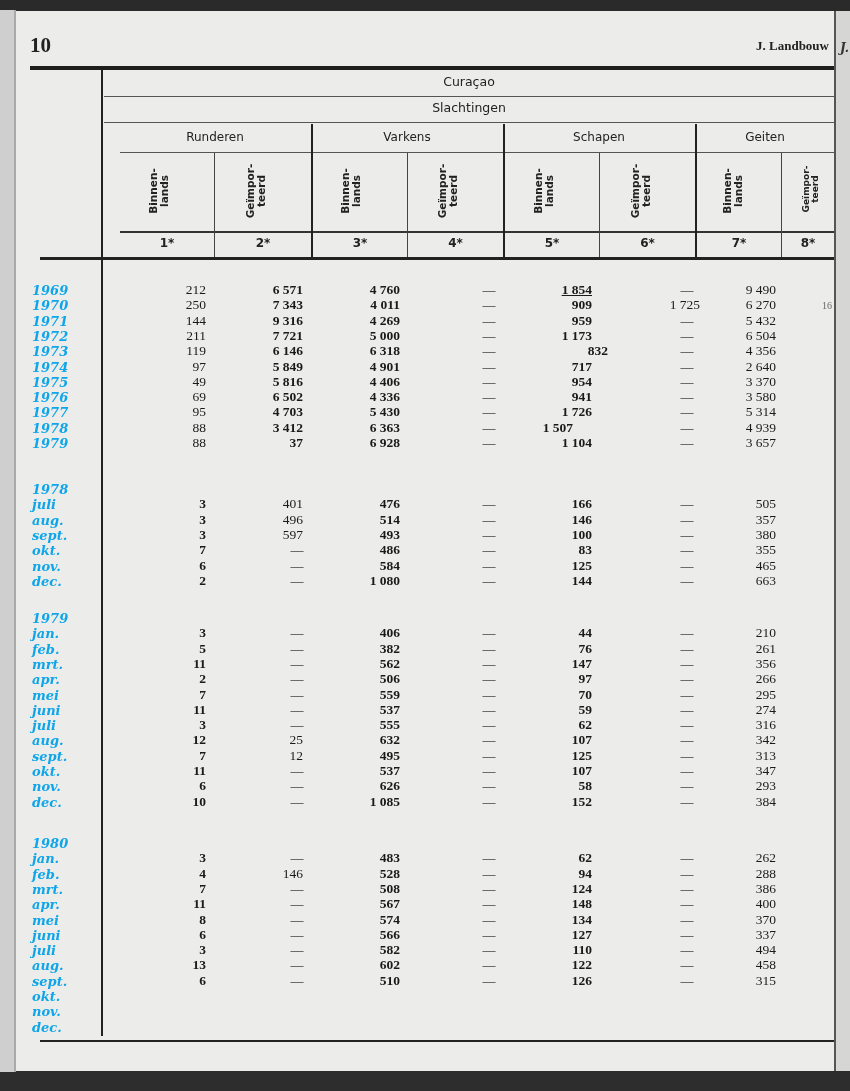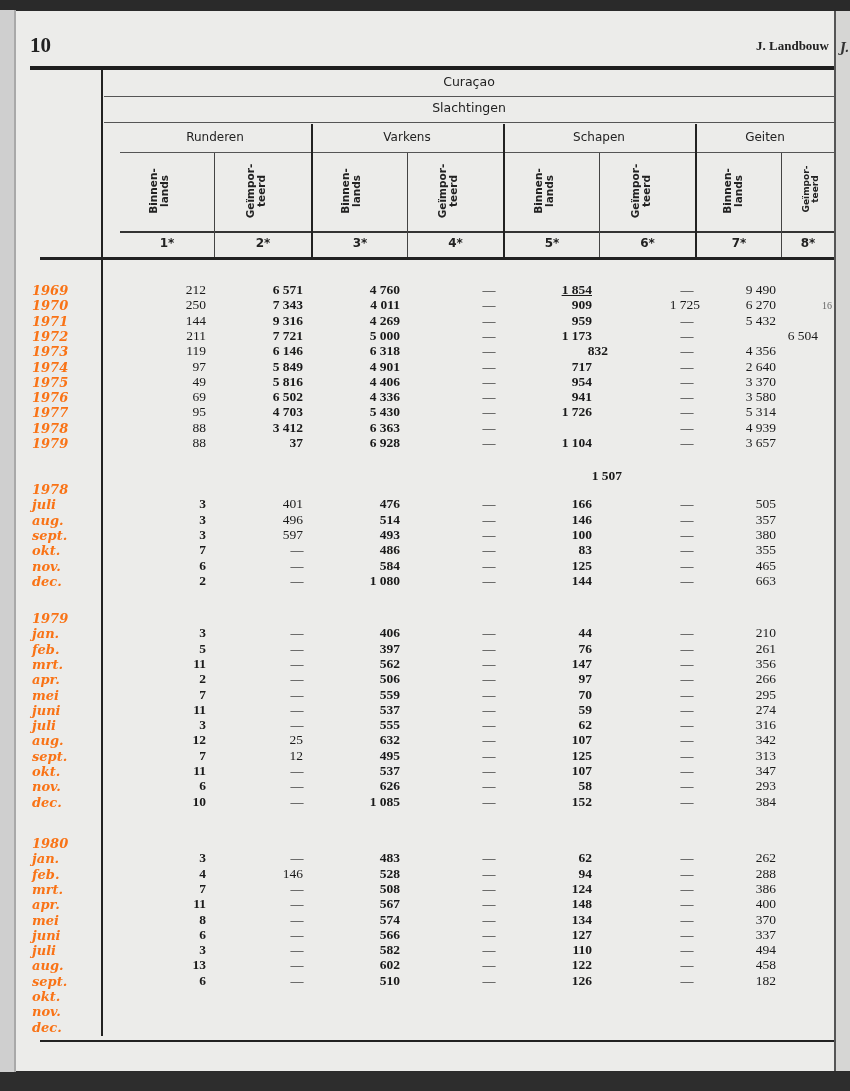--- a/index.html
+++ b/index.html
@@ -31,21 +31,21 @@
   .hdr-thick { position: absolute; background: #222; height: 3px; }
   .vsep { position: absolute; background: #444; width: 1px; }
   .vsep-b { position: absolute; background: #222; width: 2px; }
   .hdr-text { position: absolute; font-family: "DejaVu Sans", sans-serif; font-size: 12px; color: #222; text-align: center; }
   .rot {
     position: absolute; font-family: "DejaVu Sans", sans-serif; font-weight: bold; font-size: 10.5px;
     line-height: 11px; color: #222; transform: rotate(-90deg); transform-origin: center center;
     text-align: center; white-space: pre;
   }
   .colnum { position: absolute; font-family: "DejaVu Sans", sans-serif; font-weight: bold; font-size: 12px; color: #222; text-align: center; }
-  .label { position: absolute; left: 32px; font: italic bold 13px "DejaVu Serif", serif; color: #f97316; line-height: 15px; }
+  .label { position: absolute; left: 32px; font: italic bold 13px "DejaVu Serif", serif; color: #0ea5e9; line-height: 15px; }
   .cell { position: absolute; font-size: 13.5px; line-height: 15px; color: #1a1a1a; text-align: right; font-family: "Liberation Serif", serif; }
   .cell.b { font-weight: bold; }
   .dash { position: absolute; font-size: 13px; line-height: 15px; text-align: center; font-family: "Liberation Serif", serif; }
 </style>
 </head>
 <body>
 
 <div class="topbar"></div>
 <div class="leftedge"></div>
 
@@ -142,21 +142,21 @@
       <div class="cell" style="top: 312.6px; left: 706px; width: 70px;">5 432</div>
     </div>
     <div>
       <div class="label" style="top: 328.9px;">1972</div>
       <div class="cell" style="top: 327.9px; left: 136px; width: 70px;">211</div>
       <div class="cell b" style="top: 327.9px; left: 233px; width: 70px;">7 721</div>
       <div class="cell b" style="top: 327.9px; left: 330px; width: 70px;">5 000</div>
       <div class="dash" style="top: 327.9px; left: 474px; width: 30px;">—</div>
       <div class="cell b" style="top: 327.9px; left: 522px; width: 70px;">1 173</div>
       <div class="dash" style="top: 327.9px; left: 672px; width: 30px;">—</div>
-      <div class="cell" style="top: 327.9px; left: 748px; width: 70px;">6 504</div>
+      <div class="cell" style="top: 327.9px; left: 706px; width: 70px;">6 504</div>
     </div>
     <div>
       <div class="label" style="top: 344.2px;">1973</div>
       <div class="cell" style="top: 343.2px; left: 136px; width: 70px;">119</div>
       <div class="cell b" style="top: 343.2px; left: 233px; width: 70px;">6 146</div>
       <div class="cell b" style="top: 343.2px; left: 330px; width: 70px;">6 318</div>
       <div class="dash" style="top: 343.2px; left: 474px; width: 30px;">—</div>
       <div class="cell b" style="top: 343.2px; left: 538px; width: 70px;">832</div>
       <div class="dash" style="top: 343.2px; left: 672px; width: 30px;">—</div>
       <div class="cell" style="top: 343.2px; left: 706px; width: 70px;">4 356</div>
@@ -200,21 +200,21 @@
       <div class="cell b" style="top: 404.4px; left: 522px; width: 70px;">1 726</div>
       <div class="dash" style="top: 404.4px; left: 672px; width: 30px;">—</div>
       <div class="cell" style="top: 404.4px; left: 706px; width: 70px;">5 314</div>
     </div>
     <div>
       <div class="label" style="top: 420.7px;">1978</div>
       <div class="cell" style="top: 419.7px; left: 136px; width: 70px;">88</div>
       <div class="cell b" style="top: 419.7px; left: 233px; width: 70px;">3 412</div>
       <div class="cell b" style="top: 419.7px; left: 330px; width: 70px;">6 363</div>
       <div class="dash" style="top: 419.7px; left: 474px; width: 30px;">—</div>
-      <div class="cell b" style="top: 419.7px; left: 552px; width: 70px; margin-top: 48px;">1 507</div>
+      <div class="cell b" style="top: 419.7px; left: 503px; width: 70px;">1 507</div>
       <div class="dash" style="top: 419.7px; left: 672px; width: 30px;">—</div>
       <div class="cell" style="top: 419.7px; left: 706px; width: 70px;">4 939</div>
     </div>
     <div>
       <div class="label" style="top: 436px;">1979</div>
       <div class="cell" style="top: 435px; left: 136px; width: 70px;">88</div>
       <div class="cell b" style="top: 435px; left: 233px; width: 70px;">37</div>
       <div class="cell b" style="top: 435px; left: 330px; width: 70px;">6 928</div>
       <div class="dash" style="top: 435px; left: 474px; width: 30px;">—</div>
       <div class="cell b" style="top: 435px; left: 522px; width: 70px;">1 104</div>
@@ -290,21 +290,21 @@
       <div class="cell b" style="top: 625.3px; left: 330px; width: 70px;">406</div>
       <div class="dash" style="top: 625.3px; left: 474px; width: 30px;">—</div>
       <div class="cell b" style="top: 625.3px; left: 522px; width: 70px;">44</div>
       <div class="dash" style="top: 625.3px; left: 672px; width: 30px;">—</div>
       <div class="cell" style="top: 625.3px; left: 706px; width: 70px;">210</div>
     </div>
     <div>
       <div class="label" style="top: 641.6px;">feb.</div>
       <div class="cell b" style="top: 640.6px; left: 136px; width: 70px;">5</div>
       <div class="dash" style="top: 640.6px; left: 282px; width: 30px;">—</div>
-      <div class="cell b" style="top: 640.6px; left: 330px; width: 70px;">397</div>
+      <div class="cell b" style="top: 640.6px; left: 330px; width: 70px;">382</div>
       <div class="dash" style="top: 640.6px; left: 474px; width: 30px;">—</div>
       <div class="cell b" style="top: 640.6px; left: 522px; width: 70px;">76</div>
       <div class="dash" style="top: 640.6px; left: 672px; width: 30px;">—</div>
       <div class="cell" style="top: 640.6px; left: 706px; width: 70px;">261</div>
     </div>
     <div>
       <div class="label" style="top: 656.9px;">mrt.</div>
       <div class="cell b" style="top: 655.9px; left: 136px; width: 70px;">11</div>
       <div class="dash" style="top: 655.9px; left: 282px; width: 30px;">—</div>
       <div class="cell b" style="top: 655.9px; left: 330px; width: 70px;">562</div>
@@ -485,21 +485,21 @@
       <div class="cell" style="top: 957.4px; left: 706px; width: 70px;">458</div>
     </div>
     <div>
       <div class="label" style="top: 973.7px;">sept.</div>
       <div class="cell b" style="top: 972.7px; left: 136px; width: 70px;">6</div>
       <div class="dash" style="top: 972.7px; left: 282px; width: 30px;">—</div>
       <div class="cell b" style="top: 972.7px; left: 330px; width: 70px;">510</div>
       <div class="dash" style="top: 972.7px; left: 474px; width: 30px;">—</div>
       <div class="cell b" style="top: 972.7px; left: 522px; width: 70px;">126</div>
       <div class="dash" style="top: 972.7px; left: 672px; width: 30px;">—</div>
-      <div class="cell" style="top: 972.7px; left: 706px; width: 70px;">182</div>
+      <div class="cell" style="top: 972.7px; left: 706px; width: 70px;">315</div>
     </div>
     <div>
       <div class="label" style="top: 989px;">okt.</div>
     </div>
     <div>
       <div class="label" style="top: 1004.3px;">nov.</div>
     </div>
     <div>
       <div class="label" style="top: 1019.6px;">dec.</div>
     </div>

